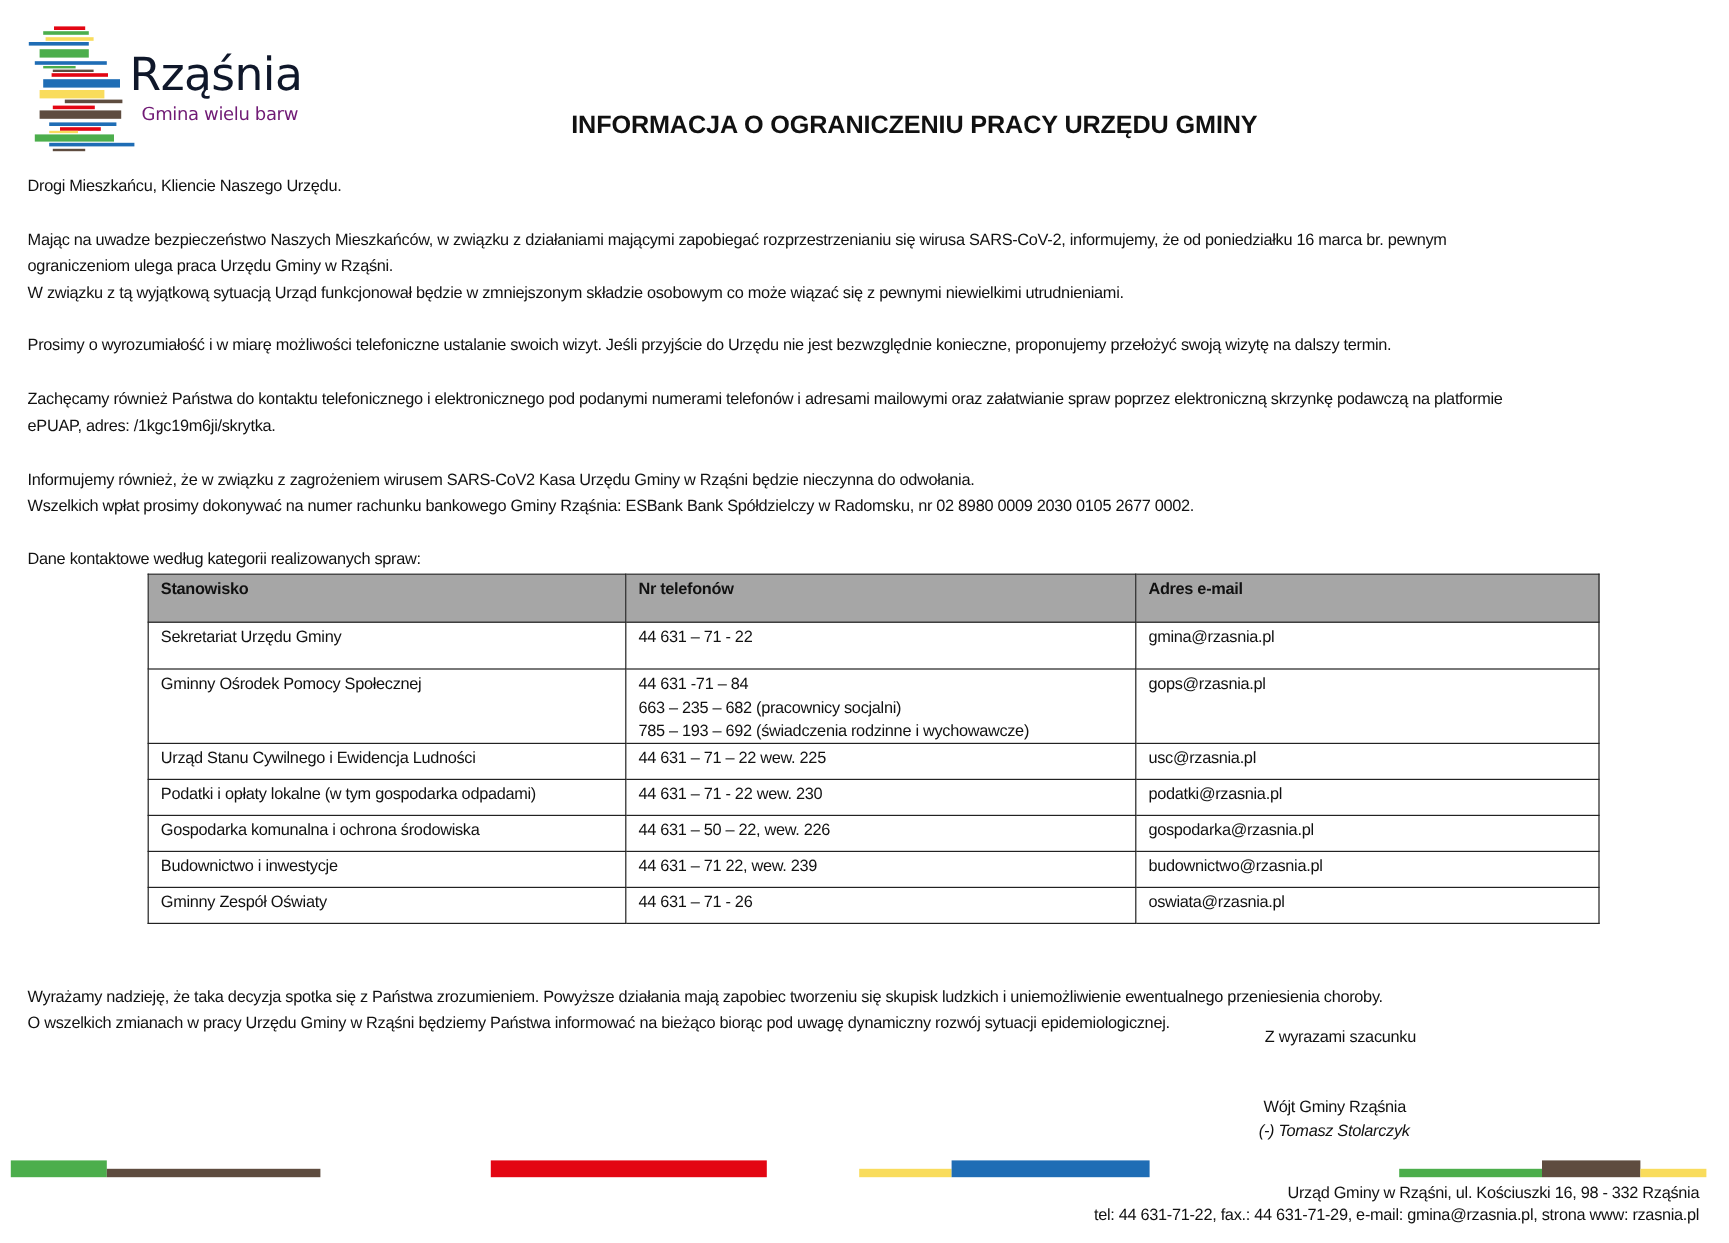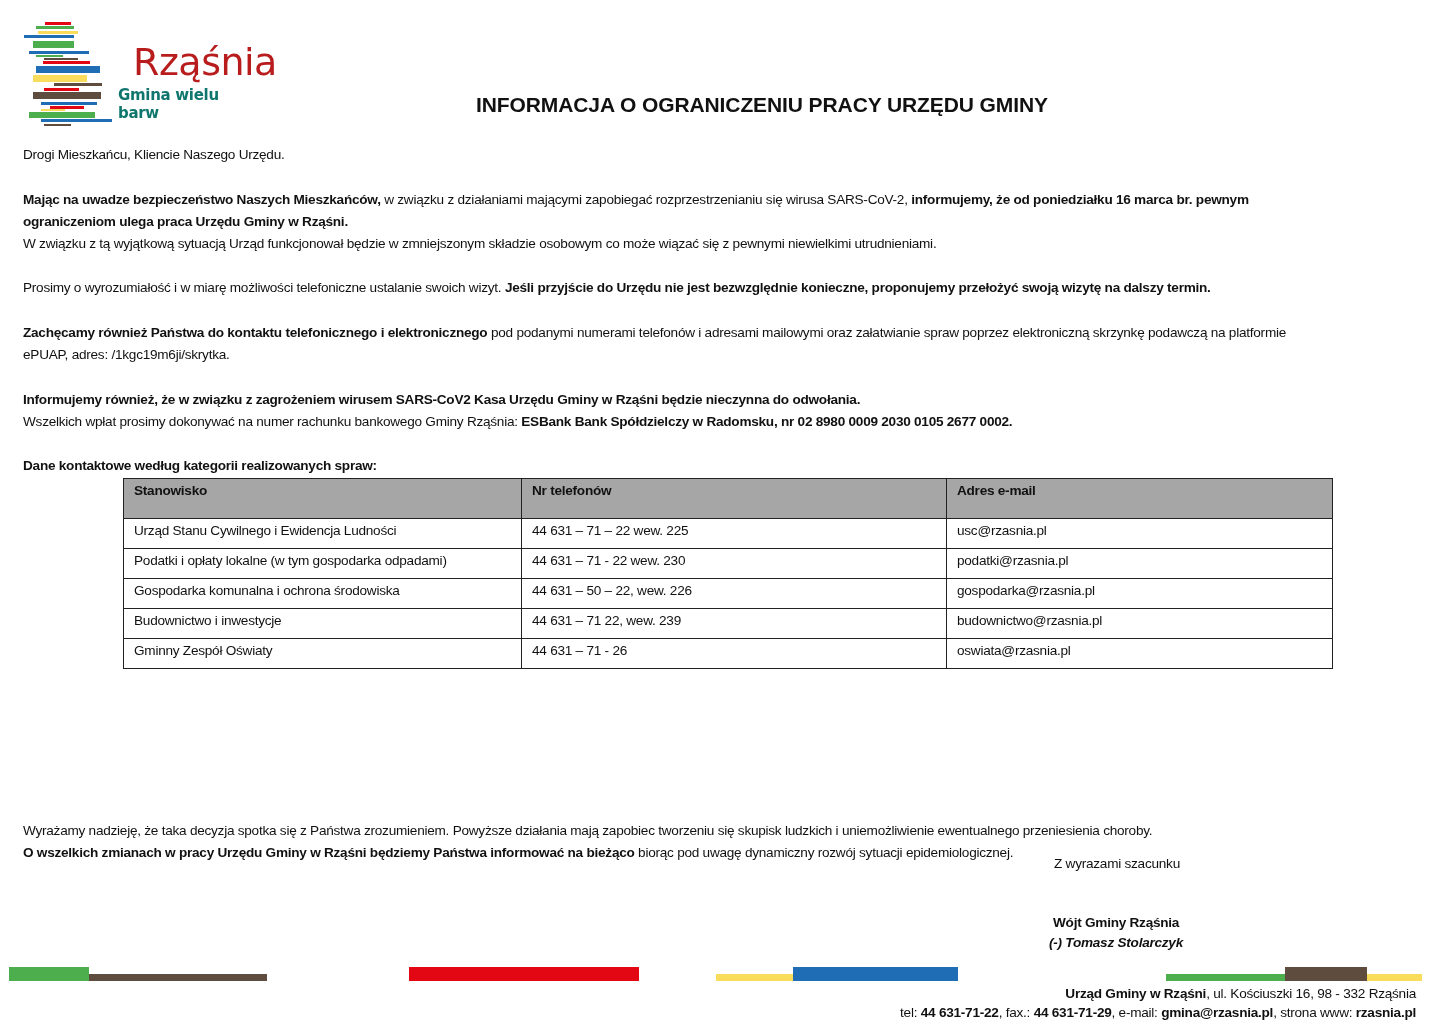--- a/index.html
+++ b/index.html
@@ -5,28 +5,28 @@
     * { box-sizing: border-box; margin: 0; padding: 0; }
     html, body { width: 1441px; height: 1036px; background: #ffffff; overflow: hidden; }
     body {
       position: relative;
       font-family: "Liberation Sans", sans-serif;
       color: #111111;
       font-size: 13.6px;
       letter-spacing: -0.25px;
     }
     .abs { position: absolute; }
-    b, .b { font-weight: bold; }
+    b, .b { font-weight: normal; }
     i, .i { font-style: italic; }
 
     
     .logo { left: 24px; top: 18px; width: 240px; height: 112px; }
     .logo .stripe { position: absolute; height: 4px; }
-    .logo-name { position: absolute; left: 109px; top: 22px; font-size: 38px; color: #b91c1c; letter-spacing: -0.5px; font-family: "DejaVu Sans", sans-serif; font-weight: normal; }
-    .logo-tag { position: absolute; left: 94px; top: 68px; font-size: 15px; color: #0f766e; letter-spacing: -0.3px; font-family: "DejaVu Sans", sans-serif; font-weight: bold; }
+    .logo-name { position: absolute; left: 84px; top: 22px; font-size: 38px; color: #0f172a; letter-spacing: -0.5px; font-family: "DejaVu Sans", sans-serif; font-weight: normal; }
+    .logo-tag { position: absolute; left: 94px; top: 68px; font-size: 15px; color: #701a75; letter-spacing: -0.3px; font-family: "DejaVu Sans", sans-serif; }
 
     .title { left: 476px; top: 93px; font-size: 21px; font-weight: bold; letter-spacing: -0.1px; }
 
     .line { left: 23px; white-space: nowrap; line-height: 20px; }
 
     
     .table-wrap { left: 123px; top: 478px; width: 1209px; }
     table { border-collapse: collapse; width: 1209px; table-layout: fixed; }
     th, td {
       border: 1.5px solid #222;
@@ -108,20 +108,34 @@
         <col class="c3">
       </colgroup>
     <thead>
       <tr>
         <th>Stanowisko</th>
         <th>Nr telefonów</th>
         <th>Adres e-mail</th>
       </tr>
     </thead>
     <tbody>
+      <tr class="tall">
+        <td>Sekretariat Urzędu Gminy</td>
+        <td>44 631 – 71 - 22</td>
+        <td>gmina@rzasnia.pl</td>
+      </tr>
+      <tr class="multi">
+        <td>Gminny Ośrodek Pomocy Społecznej</td>
+        <td>
+          <div>44 631 -71 – 84</div>
+          <div>663 – 235 – 682 (pracownicy socjalni)</div>
+          <div>785 – 193 – 692 (świadczenia rodzinne i wychowawcze)</div>
+        </td>
+        <td>gops@rzasnia.pl</td>
+      </tr>
       <tr>
         <td>Urząd Stanu Cywilnego i Ewidencja Ludności</td>
         <td>44 631 – 71 – 22 wew. 225</td>
         <td>usc@rzasnia.pl</td>
       </tr>
       <tr>
         <td>Podatki i opłaty lokalne (w tym gospodarka odpadami)</td>
         <td>44 631 – 71 - 22 wew. 230</td>
         <td>podatki@rzasnia.pl</td>
       </tr>

